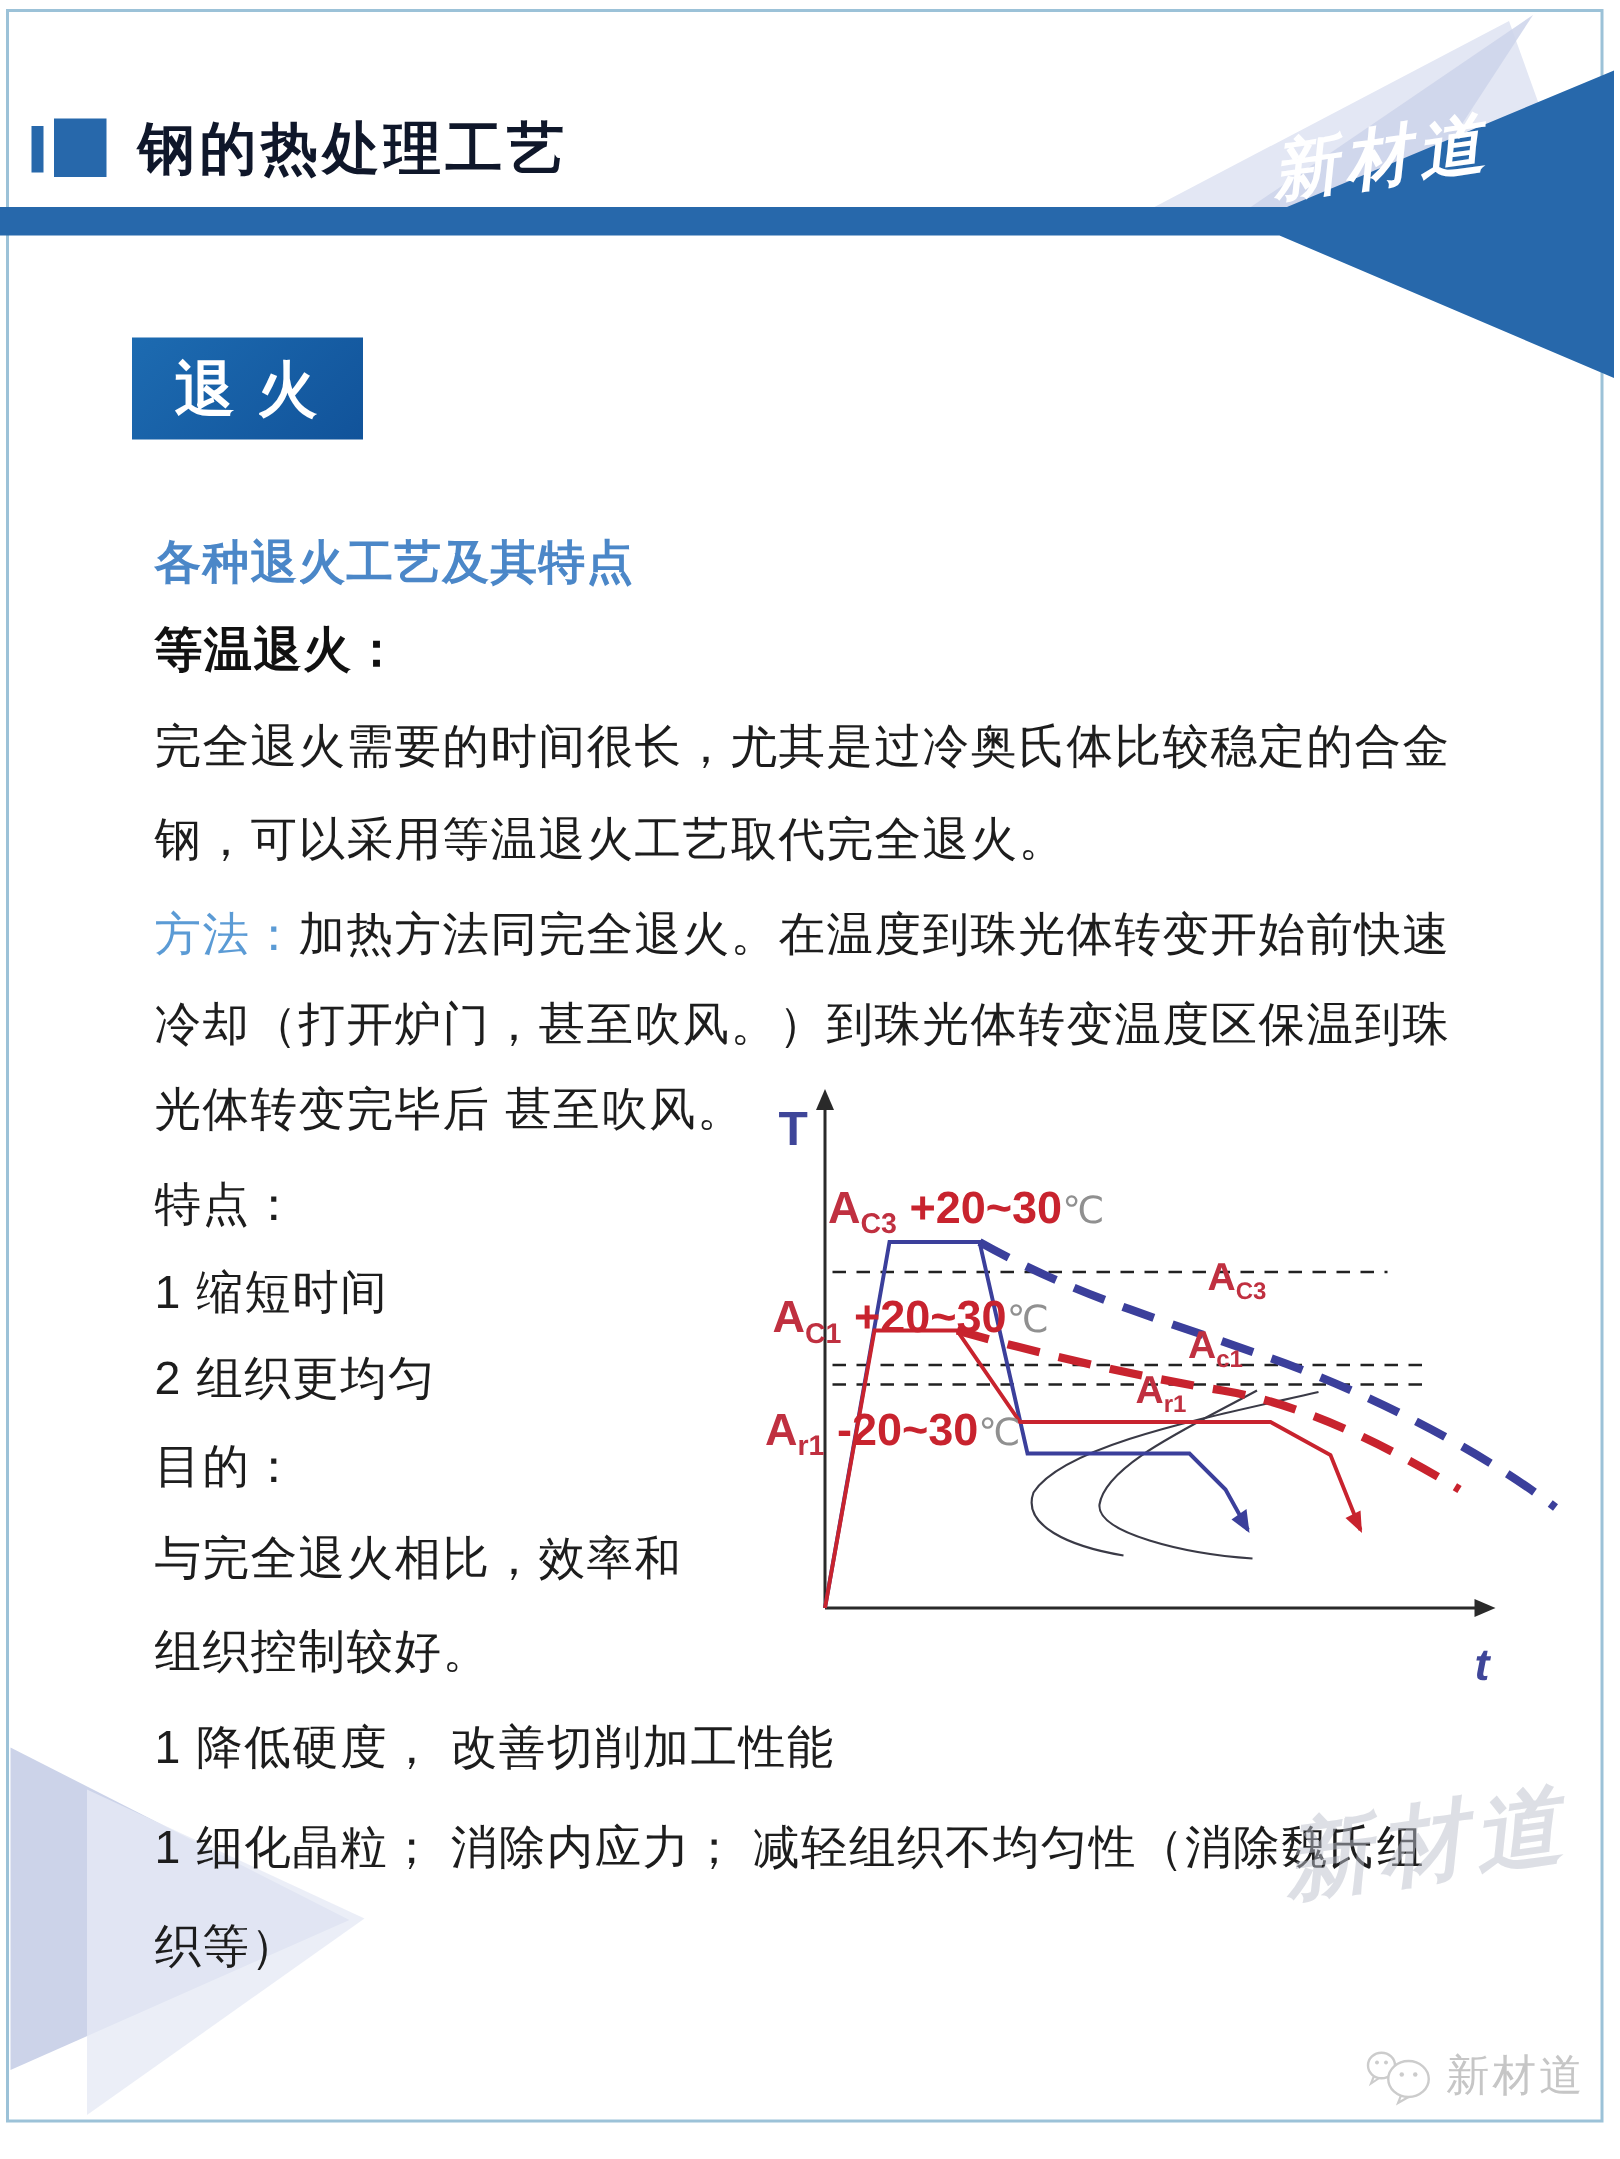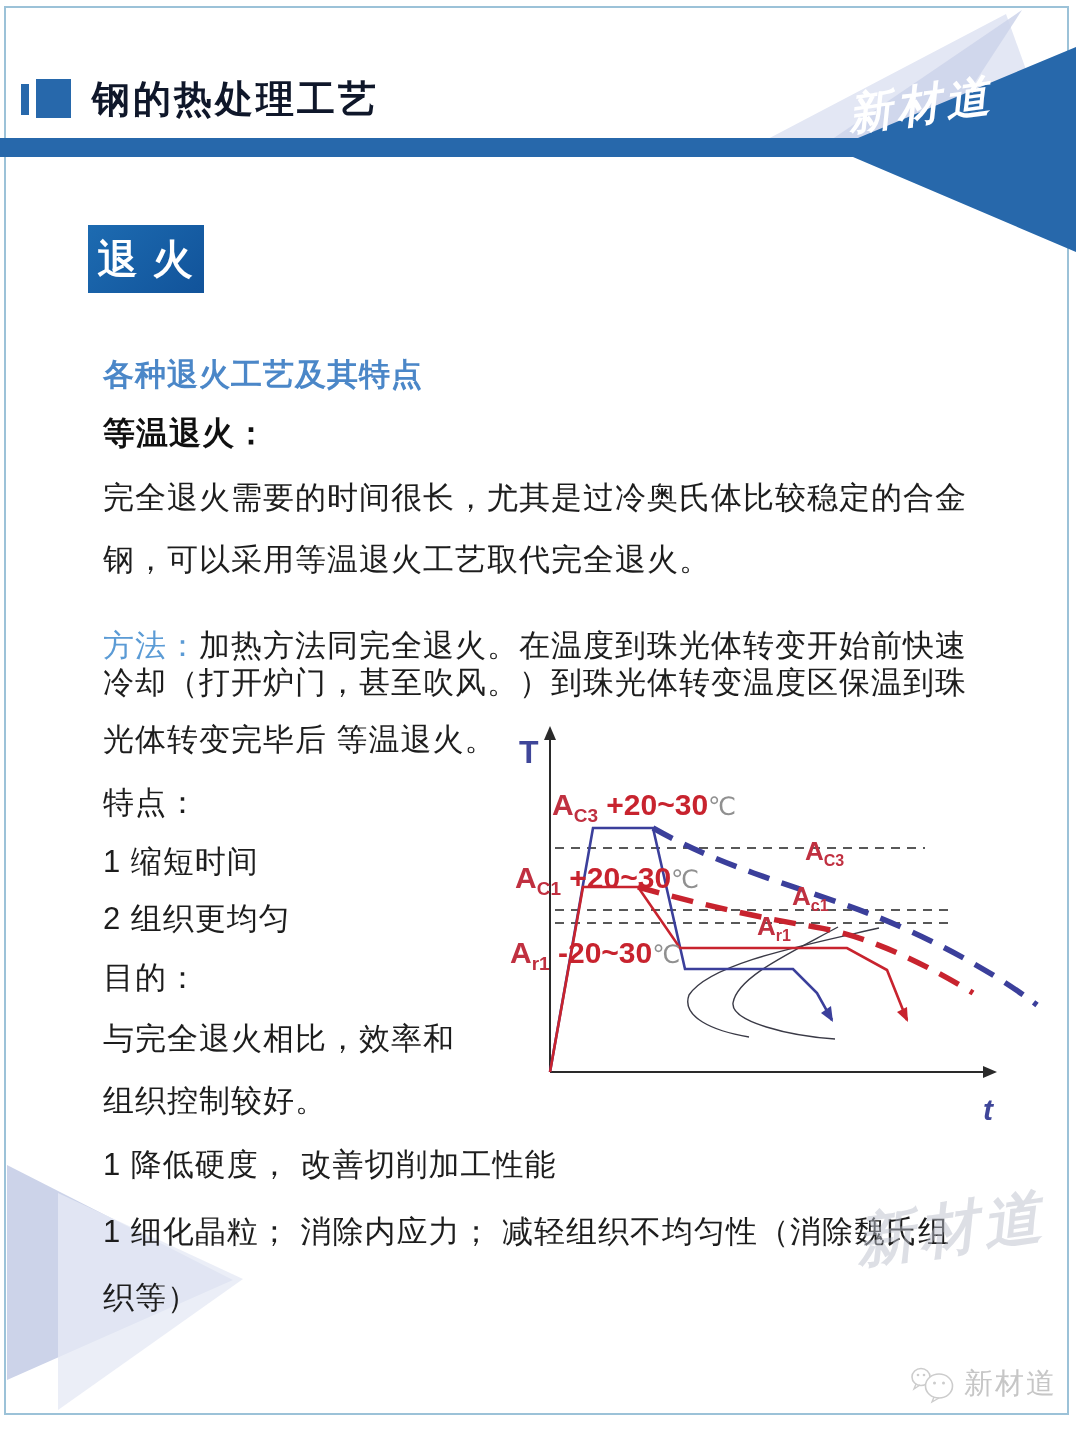--- a/index.html
+++ b/index.html
@@ -12,21 +12,21 @@
   .bg-svg{position:absolute;left:0;top:0;}
   
   .header-icon-bar{position:absolute;left:21px;top:84px;width:8px;height:31px;background:#2768ab;}
   .header-icon-square{position:absolute;left:36px;top:79px;width:35px;height:39px;background:#2768ab;}
   .header-title{position:absolute;left:92px;top:74px;font-size:38px;font-weight:bold;color:#0f172a;
     letter-spacing:3px;white-space:nowrap;}
   .brand-band-text{position:absolute;left:848px;top:86px;width:240px;transform:rotate(-8deg);
     transform-origin:left center;font-size:44px;font-style:italic;font-weight:bold;color:#ffffff;
     letter-spacing:5px;white-space:nowrap;}
   
-  .badge{position:absolute;left:88px;top:225px;width:116px;height:68px;
+  .badge{position:absolute;left:88px;top:225px;width:154px;height:68px;
     background:linear-gradient(135deg,#1d6bb1 0%,#11539a 100%);
     color:#ffffff;font-size:40px;font-weight:bold;letter-spacing:2px;
     display:flex;align-items:center;justify-content:center;}
   
   .t-line{position:absolute;left:103px;font-size:31px;color:#1d1d1d;letter-spacing:1px;white-space:nowrap;}
   .t-line .accent{color:#5b9bd5;}
   .heading{color:#4b87c8;font-weight:bold;}
   .subheading{font-weight:bold;font-size:32px;color:#111;}
   
   .chart{position:absolute;left:505px;top:723px;width:575px;height:415px;}
@@ -63,23 +63,23 @@
 <div class="header-title">钢的热处理工艺</div>
 <div class="brand-band-text">新材道</div>
 
 <div class="badge">退 火</div>
 
 <div class="t-line heading" style="top:354px;">各种退火工艺及其特点</div>
 <div class="t-line subheading" style="top:412px;">等温退火：</div>
 <div class="t-line" style="top:477px;">完全退火需要的时间很长，尤其是过冷奥氏体比较稳定的合金</div>
 <div class="t-line" style="top:539px;">钢，可以采用等温退火工艺取代完全退火。</div>
 
-<div class="t-line" style="top:625px;"><span class="accent">方法：</span><span>加热方法同完全退火。在温度到珠光体转变开始前快速</span></div>
+<div class="t-line" style="top:602px;"><span class="accent">方法：</span><span>加热方法同完全退火。在温度到珠光体转变开始前快速</span></div>
 <div class="t-line" style="top:662px;">冷却（打开炉门，甚至吹风。）到珠光体转变温度区保温到珠</div>
-<div class="t-line" style="top:719px;">光体转变完毕后 等温退火。</div>
+<div class="t-line" style="top:719px;">光体转变完毕后 甚至吹风。</div>
 
 <div class="t-line accent" style="top:782px;text-align:right;">特点：</div>
 <div class="t-line" style="top:841px;">1 缩短时间</div>
 <div class="t-line" style="top:898px;text-align:center;">2 组织更均匀</div>
 
 <div class="t-line accent" style="top:957px;">目的：</div>
 <div class="t-line" style="top:1018px;">与完全退火相比，效率和</div>
 <div class="t-line" style="top:1080px;">组织控制较好。</div>
 
 <div class="t-line" style="top:1144px;">1 降低硬度， 改善切削加工性能</div>

